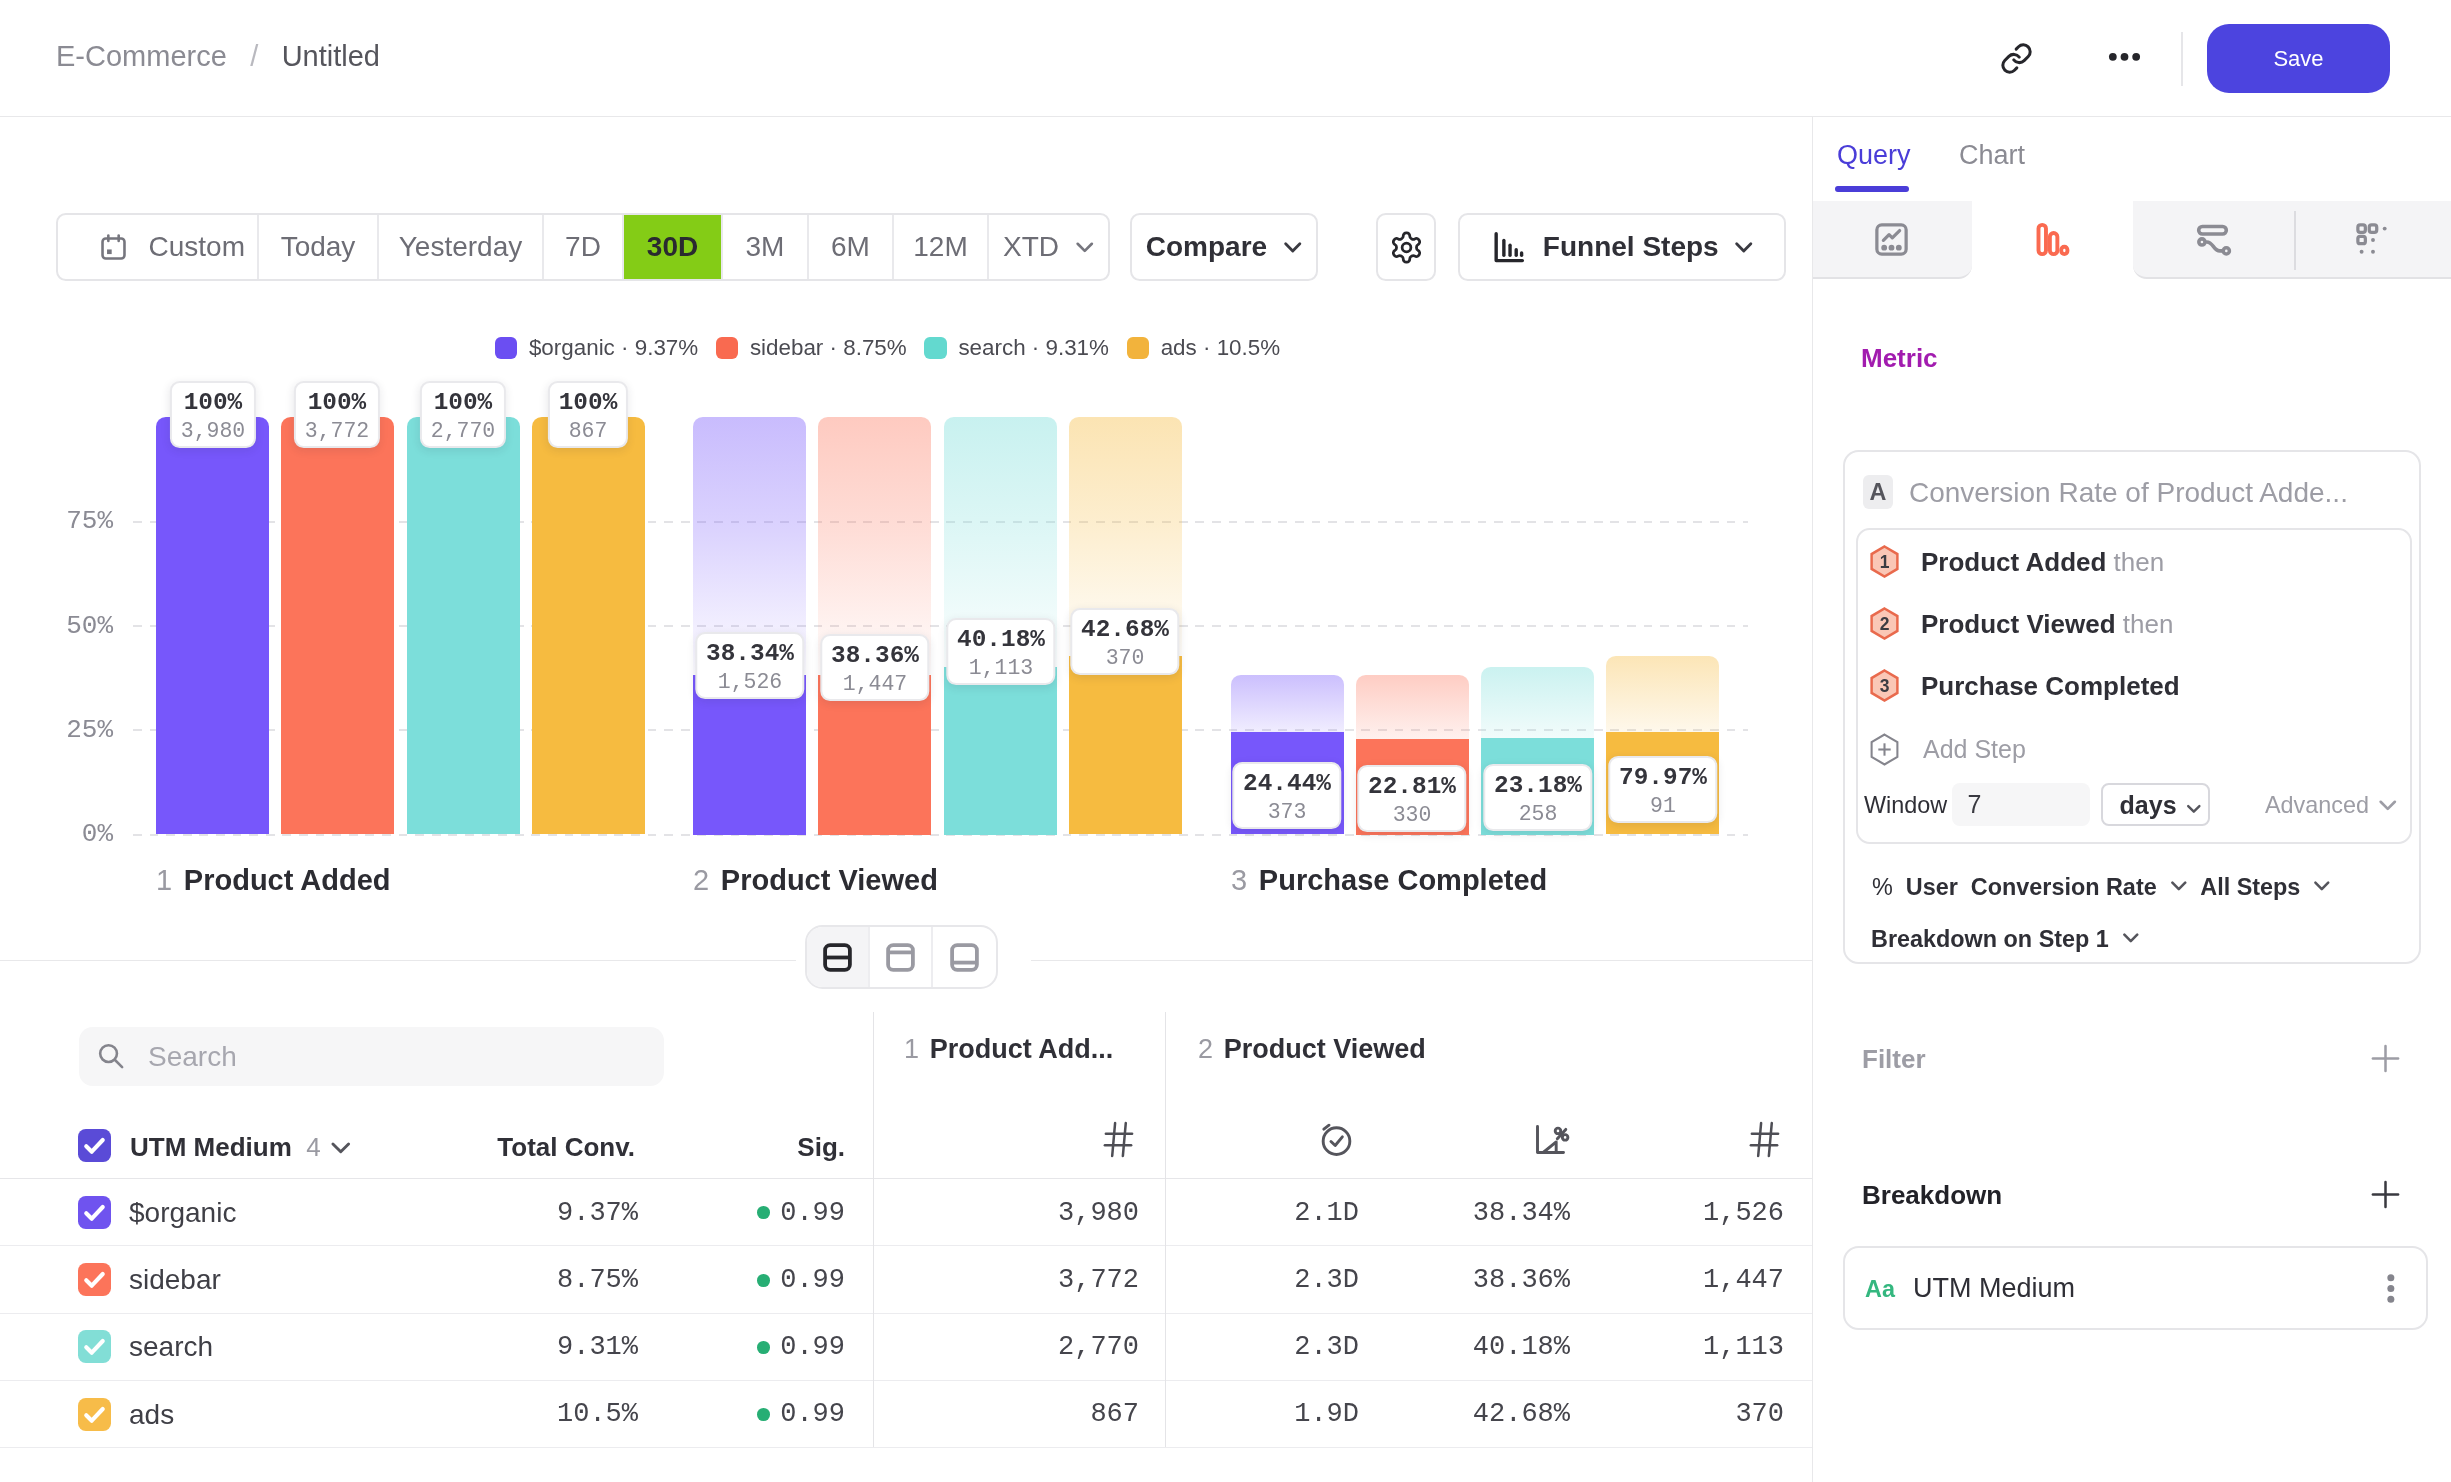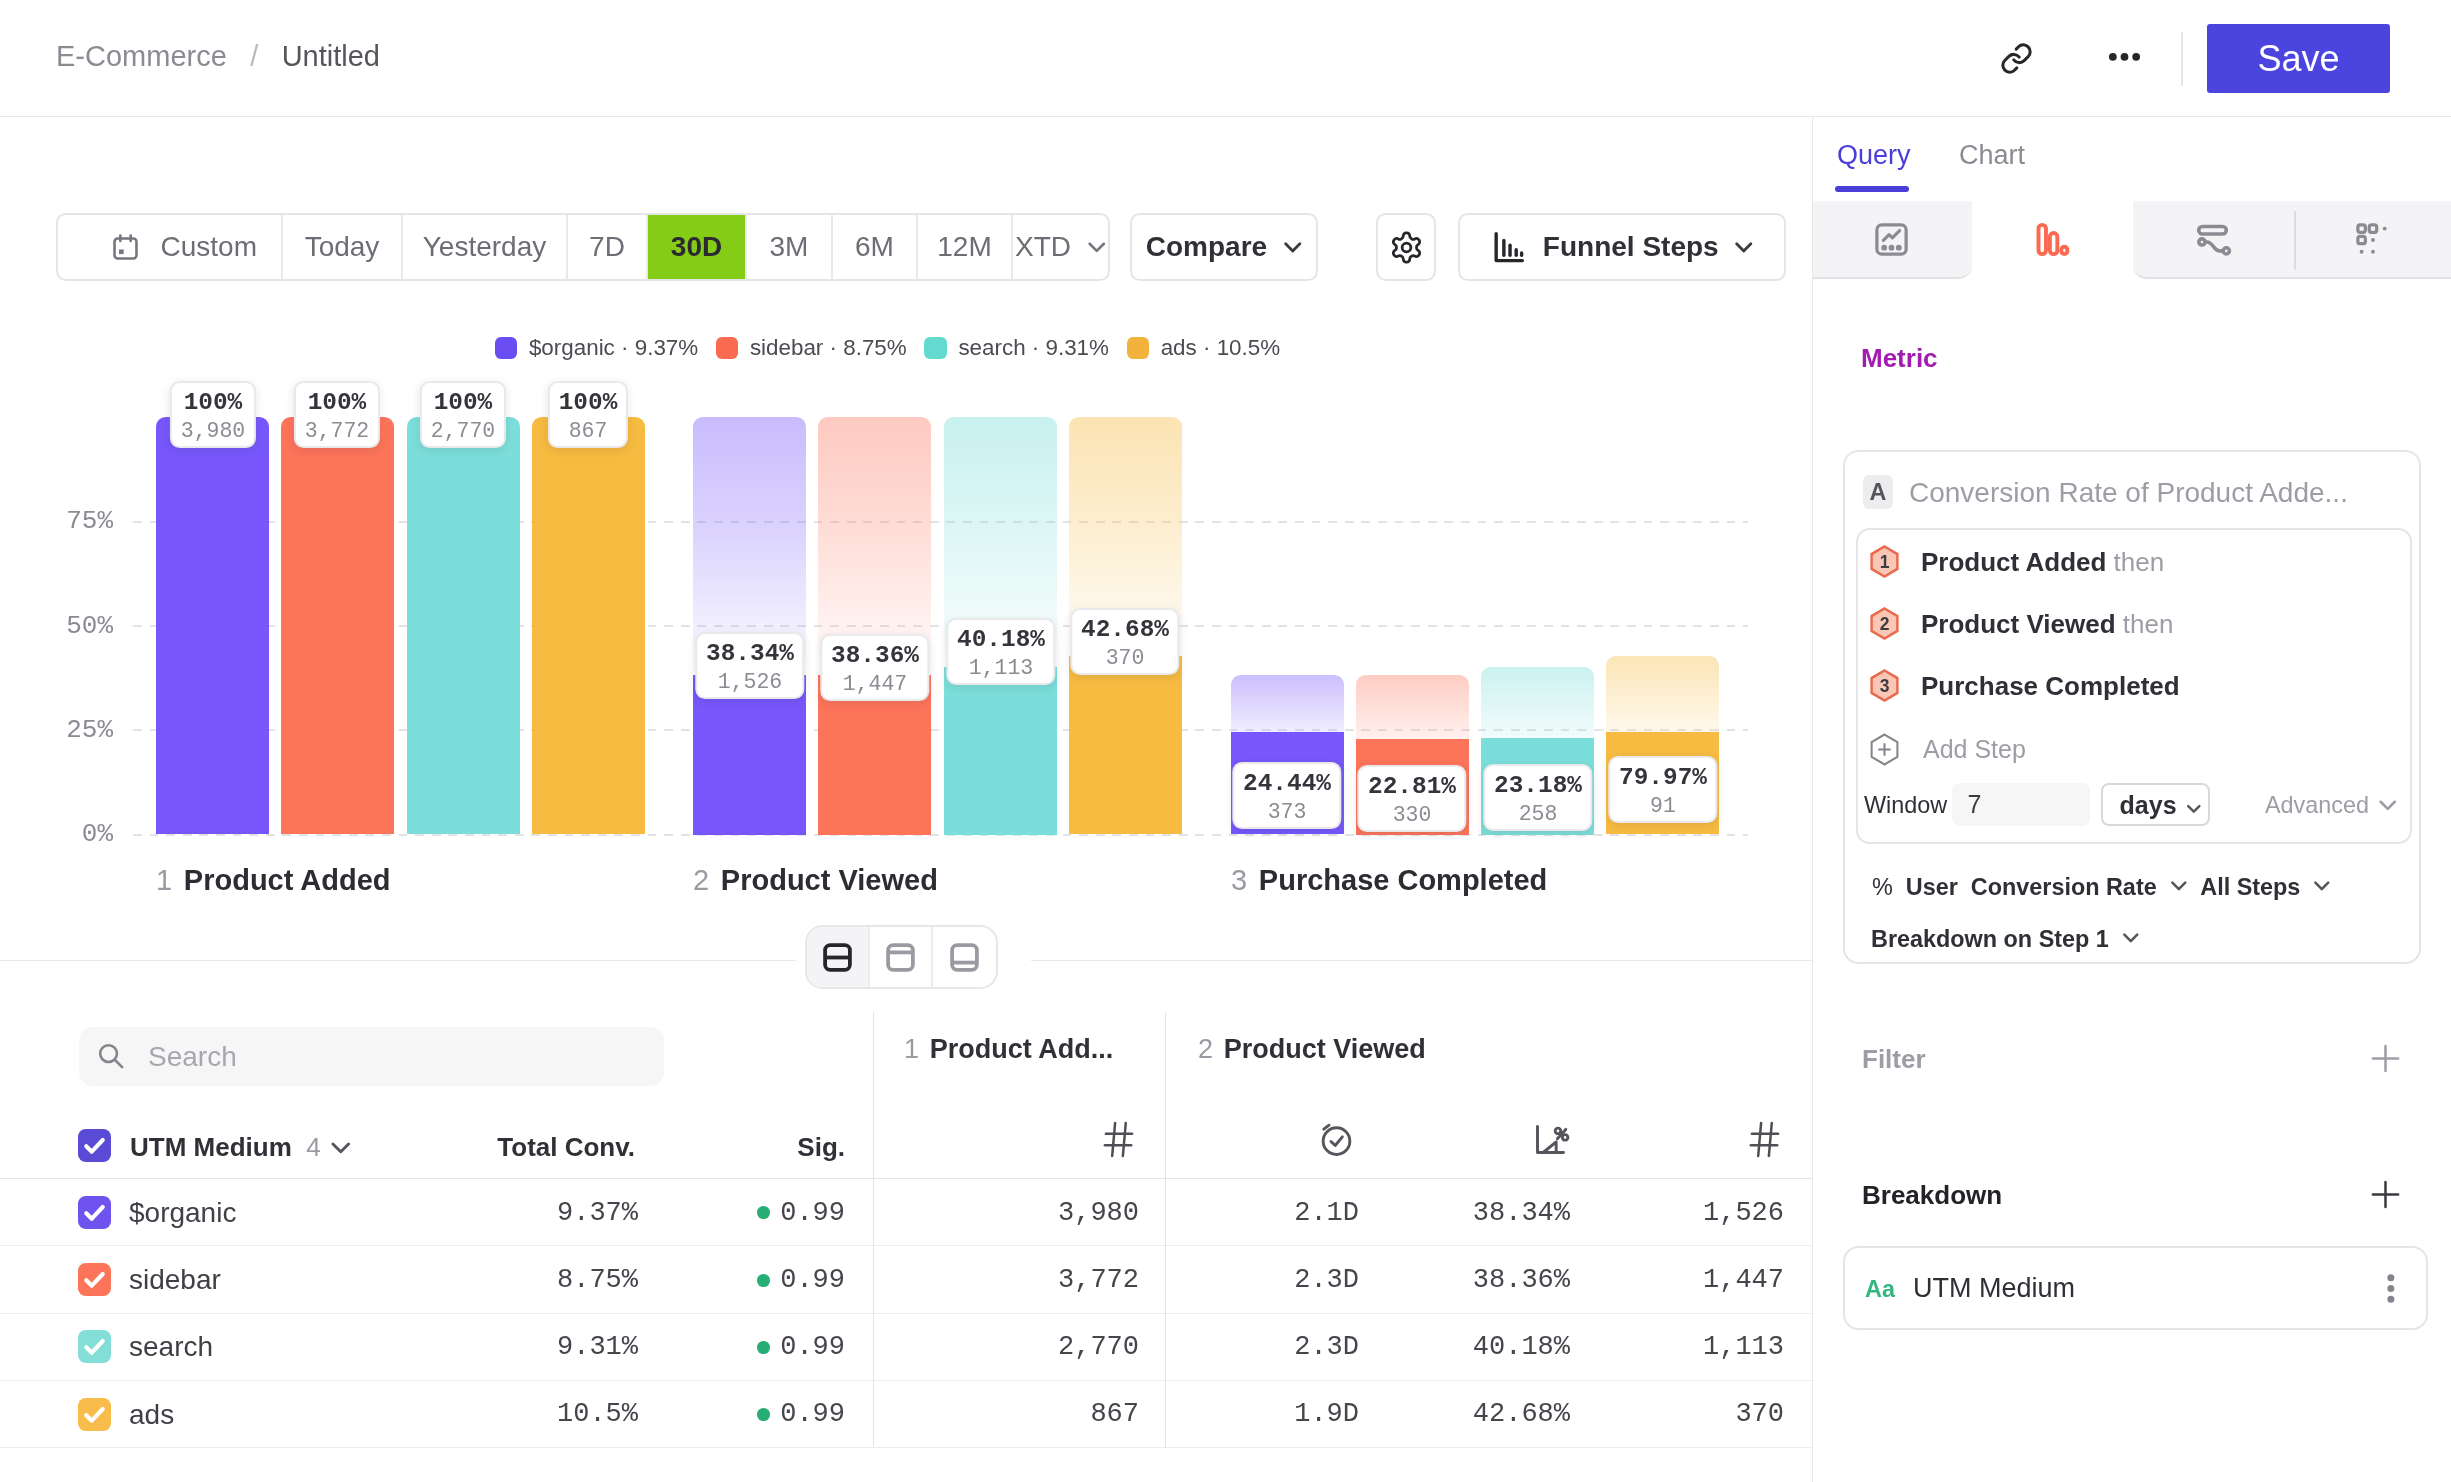--- a/index.html
+++ b/index.html
@@ -3,21 +3,21 @@
 <meta charset="utf-8">
 <style>
 * { margin:0; padding:0; box-sizing:border-box; }
 html,body { width:2452px; height:1482px; background:#fff; font-family:"Liberation Sans",sans-serif; position:relative; overflow:hidden; }
 .abs { position:absolute; }
 
 #crumb { left:56px; top:40px; font-size:29px; color:#8b8b93; }
 #crumb .slash { color:#b9b9bf; margin:0 23.4px; }
 #crumb .cur { color:#55555c; }
 #hdrline { left:0; top:116px; width:2452px; height:1px; background:#e8e8ea; }
-#savebtn { left:2207px; top:24.4px; width:183px; height:69px; background:#4c44df; border-radius:3px; color:#fff; font-size:36px; font-weight:500; text-align:center; line-height:69px; }
+#savebtn { left:2207px; top:24.4px; width:183px; height:69px; background:#4c44df; border-radius:22px; color:#fff; font-size:22px; font-weight:500; text-align:center; line-height:69px; }
 #hdrdiv { left:2181px; top:32px; width:2px; height:54px; background:#e6e6e9; }
 
 .btn { border:2px solid #e5e5e8; border-radius:9.8px; background:#fff; }
 #datebar { left:56px; top:213px; width:1054px; height:68px; display:flex; align-items:stretch; border:2px solid #e5e5e8; border-radius:9.8px; overflow:hidden; }
 #datebar .seg { display:flex; align-items:center; justify-content:center; font-size:28px; color:#6d6d75; border-right:2px solid #e9e9ec; }
 #datebar .seg:last-child { border-right:none; }
 #datebar .seg.active { background:#84cc16; color:#2a2a30; font-weight:700; }
 #compare { left:1130px; top:213px; width:188px; height:68px; display:flex; align-items:center; justify-content:center; font-size:28px; font-weight:600; color:#303037; }
 #gearbtn { left:1376px; top:213px; width:60px; height:68px; display:flex; align-items:center; justify-content:center; }
 #funnelbtn { left:1458px; top:213px; width:328px; height:68px; display:flex; align-items:center; justify-content:center; font-size:28px; font-weight:600; color:#303037; }
@@ -67,21 +67,21 @@
     <path d="M10 13a5 5 0 0 0 7.54.54l3-3a5 5 0 0 0-7.07-7.07l-1.72 1.71"></path>
     <path d="M14 11a5 5 0 0 0-7.54-.54l-3 3a5 5 0 0 0 7.07 7.07l1.71-1.71"></path>
   </svg>
 <svg class="abs" style="left:2107px;top:51px;" width="35" height="11.7" viewBox="0 0 36 12">
     <circle cx="6" cy="6" r="4" fill="#26262b"></circle>
     <circle cx="18" cy="6" r="4" fill="#26262b"></circle>
     <circle cx="30" cy="6" r="4" fill="#26262b"></circle>
   </svg>
 
 <div class="abs" id="datebar">
-  <div class="seg" style="width:225px;padding-left:28px;"><svg style="margin-right:19.5px;" width="31" height="31" viewBox="0 0 24 24" fill="none" stroke="#76767e" stroke-width="2" stroke-linecap="round" stroke-linejoin="round">
+  <div class="seg" style="width:201px;padding-left:28px;"><svg style="margin-right:19.5px;" width="31" height="31" viewBox="0 0 24 24" fill="none" stroke="#76767e" stroke-width="2" stroke-linecap="round" stroke-linejoin="round">
         <rect x="3.5" y="5" width="17" height="15.5" rx="2.5"></rect>
         <line x1="8" y1="2.8" x2="8" y2="7"></line>
         <line x1="16" y1="2.8" x2="16" y2="7"></line>
         <rect x="7" y="13.5" width="3.6" height="3.6" fill="#76767e" stroke="none"></rect>
       </svg>Custom</div>
   <div class="seg" style="width:120px;">Today</div>
   <div class="seg" style="width:165px;">Yesterday</div>
   <div class="seg" style="width:80px;">7D</div>
   <div class="seg active" style="width:99px;">30D</div>
   <div class="seg" style="width:86px;">3M</div>

